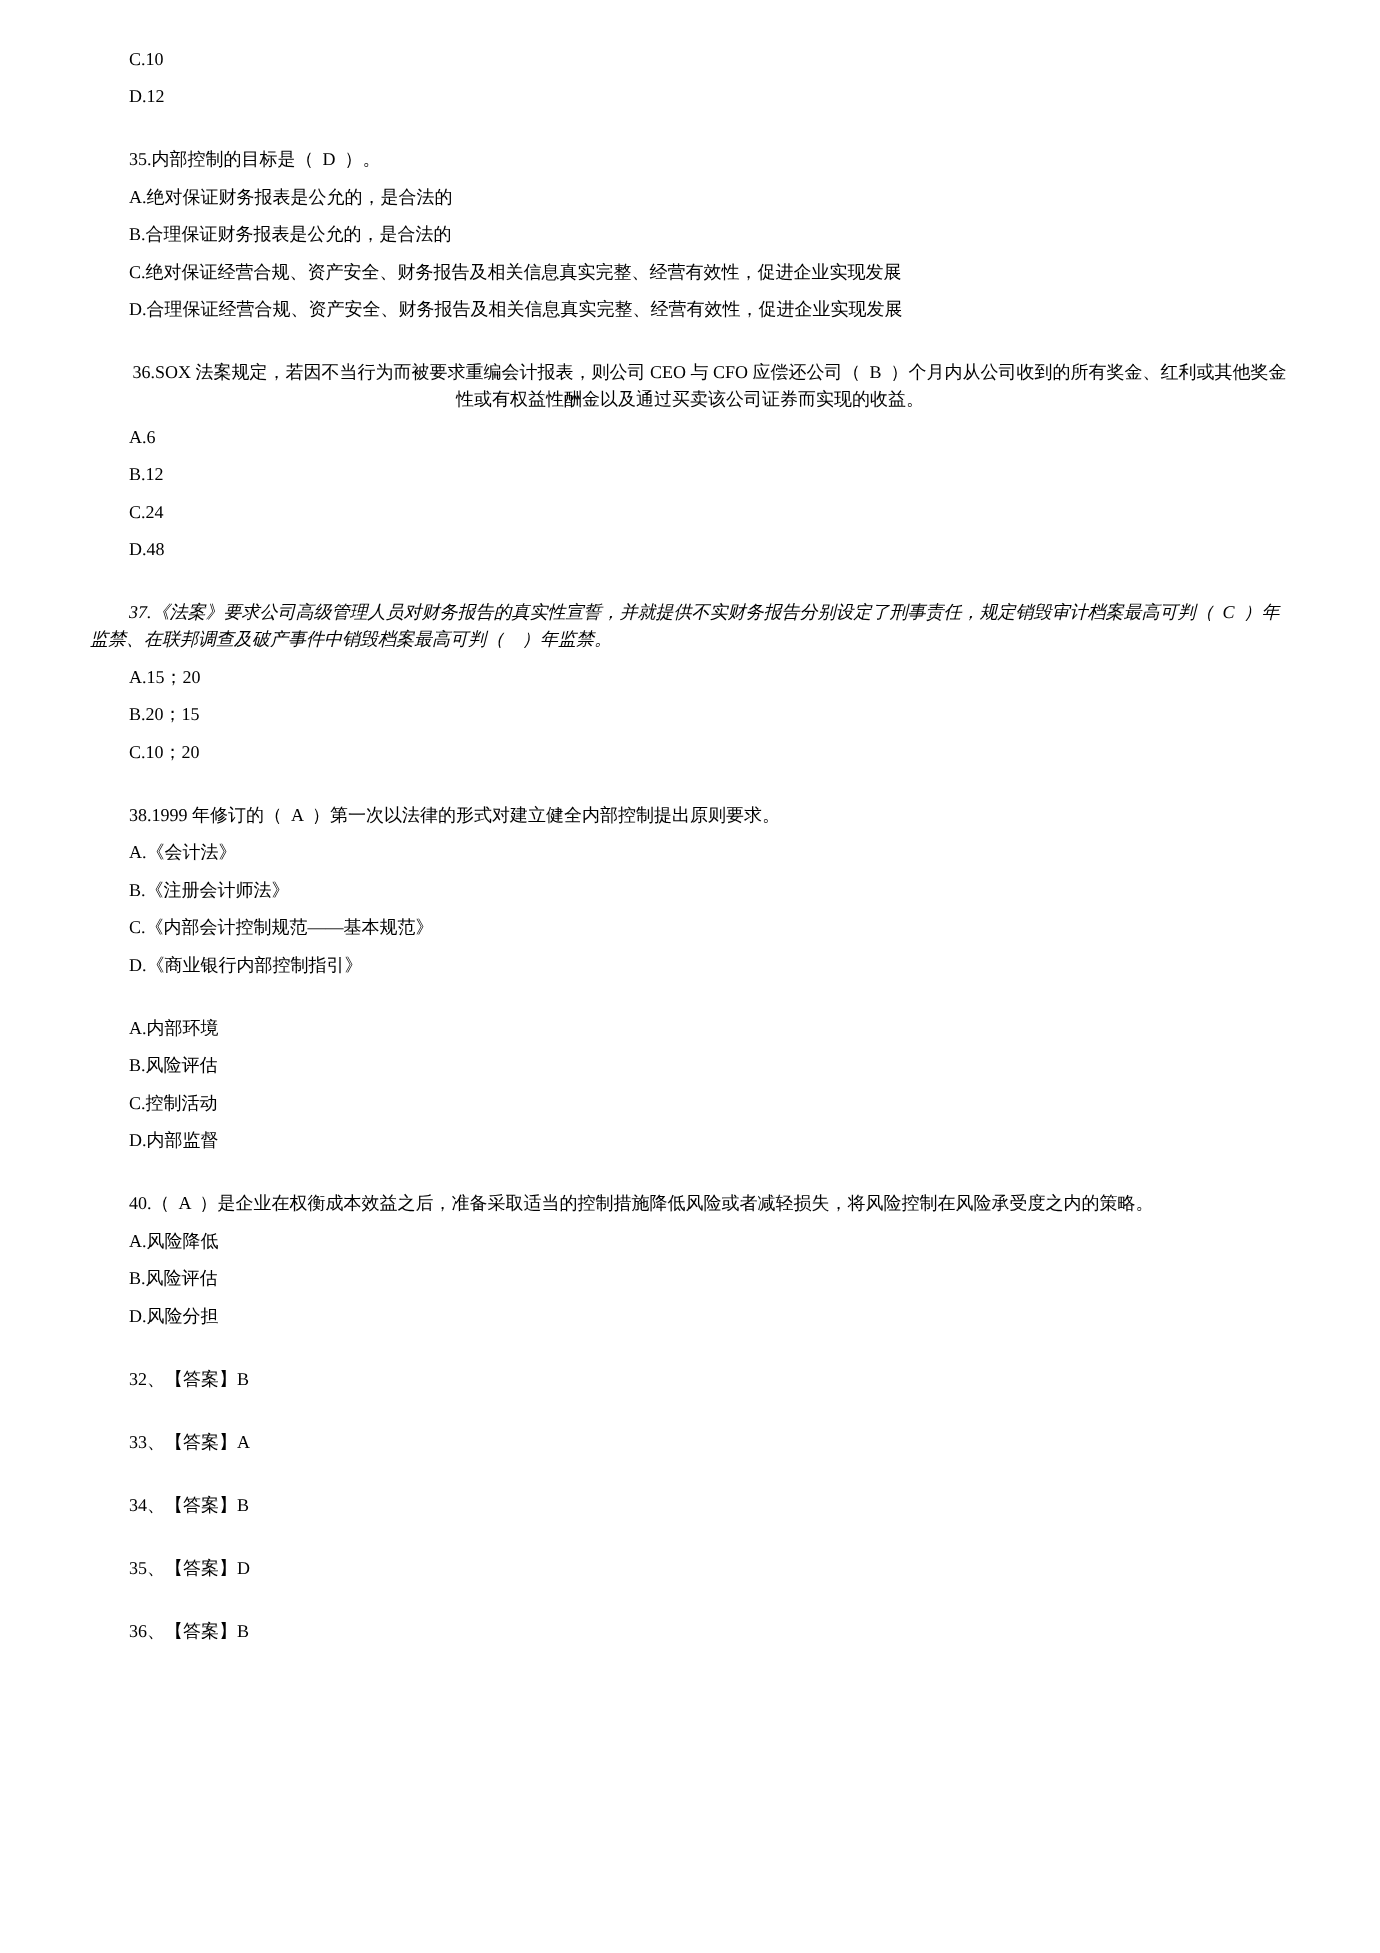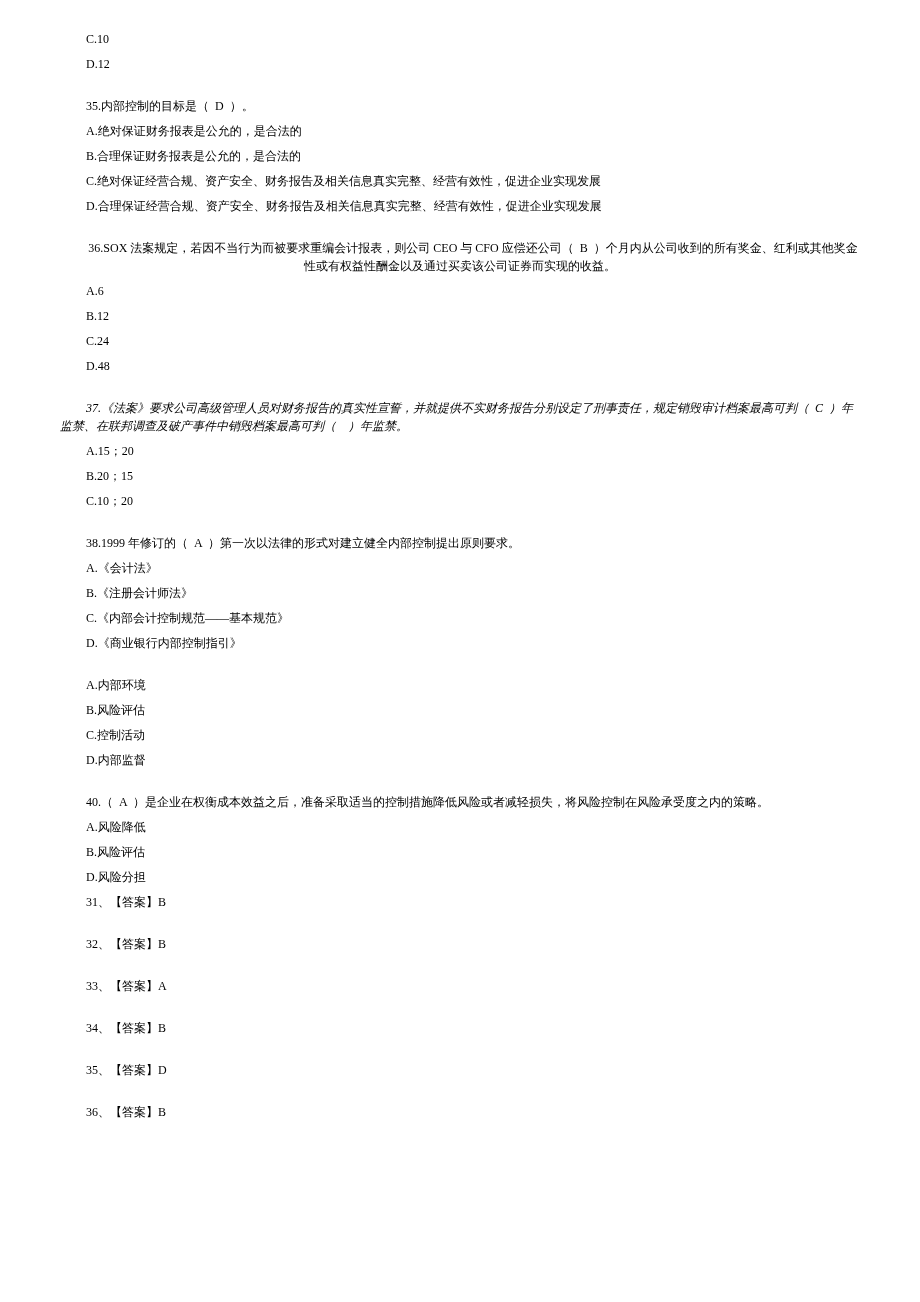--- a/index.html
+++ b/index.html
@@ -55,21 +55,20 @@
     <div class="gap"></div>
     <div class="line indent">A.内部环境</div>
     <div class="line indent">B.风险评估</div>
     <div class="line indent">C.控制活动</div>
     <div class="line indent">D.内部监督</div>
     <div class="gap"></div>
     <div class="line indent">40.（  A  ）是企业在权衡成本效益之后，准备采取适当的控制措施降低风险或者减轻损失，将风险控制在风险承受度之内的策略。</div>
     <div class="line indent">A.风险降低</div>
     <div class="line indent">B.风险评估</div>
     <div class="line indent">D.风险分担</div>
-    <div class="line indent">31、【答案】B</div>
     <div class="gap"></div>
     <div class="line indent">32、【答案】B</div>
     <div class="gap"></div>
     <div class="line indent">33、【答案】A</div>
     <div class="gap"></div>
     <div class="line indent">34、【答案】B</div>
     <div class="gap"></div>
     <div class="line indent">35、【答案】D</div>
     <div class="gap"></div>
     <div class="line indent">36、【答案】B</div>

